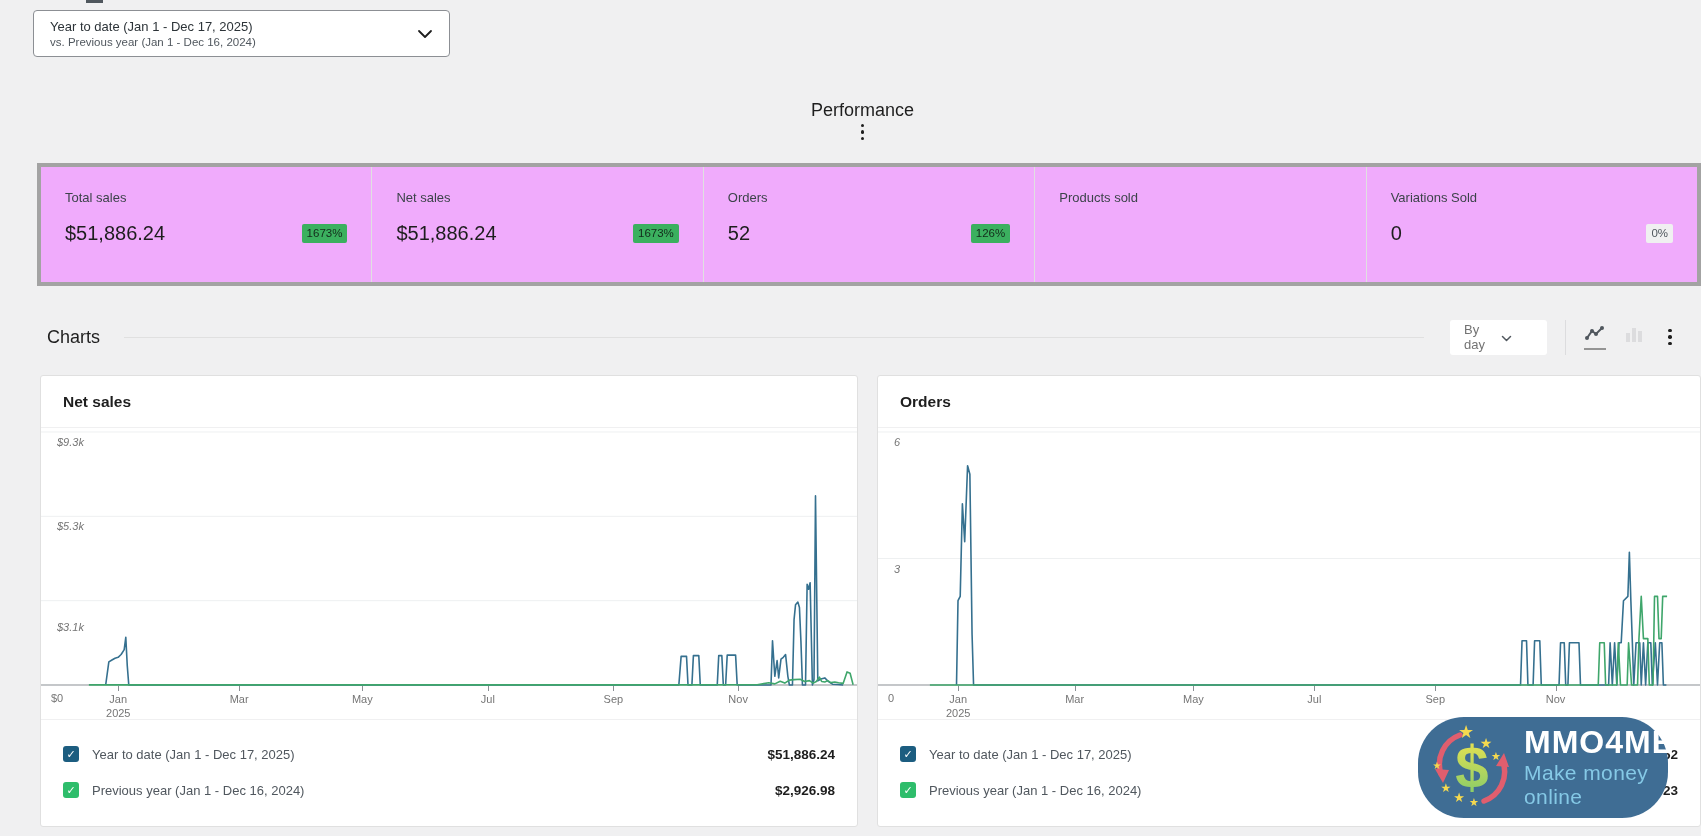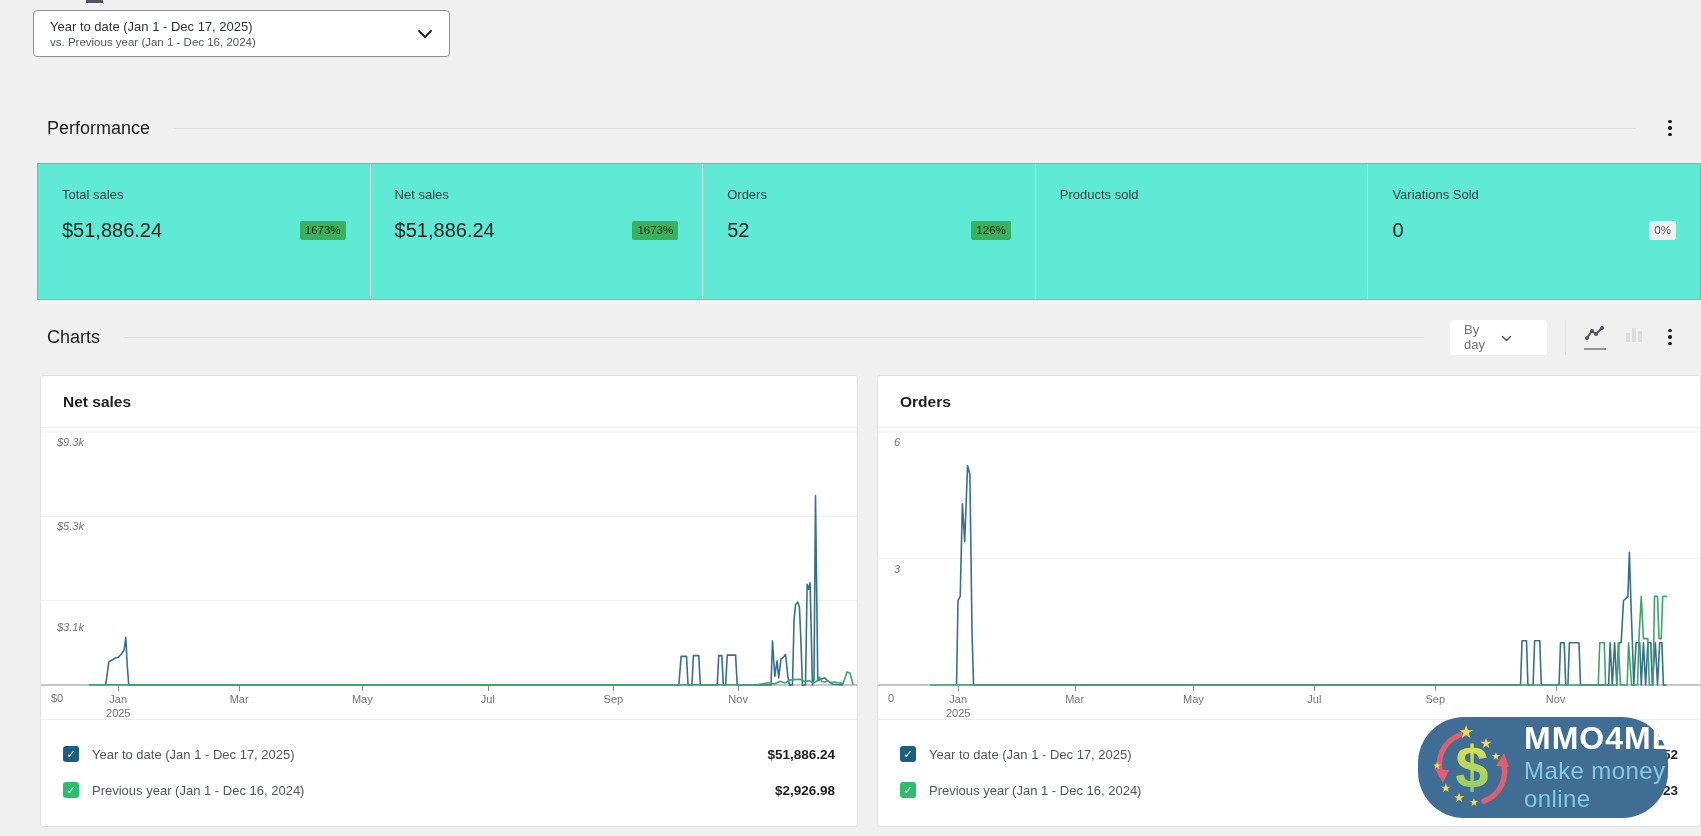--- a/index.html
+++ b/index.html
@@ -18,40 +18,40 @@
     position:absolute; left:33px; top:10px; width:417px; height:47px;
     background:#fff; border:1px solid #8c8f94; border-radius:4px;
     display:flex; align-items:center; padding:0 16px; cursor:pointer;
   }
   .df-lines { flex:1; }
   .df-line1 { font-size:13px; color:#2c3338; margin-bottom:2px; }
   .df-line2 { font-size:11.5px; color:#50575e; }
 
   
   .section-header { position:absolute; left:47px; right:23px; display:flex; align-items:center; }
-  #perf-header { top:114px; height:28px; }
+  #perf-header { top:100px; height:28px;flex-direction:column; }
   #charts-header { top:317px; height:40px; }
   .section-title { font-size:18px; font-weight:400; color:#1e1e1e; }
   .rule { flex:1; height:1px; background:#e0e0e0; margin:0 26px 0 24px; }
   .kebab { width:16px; height:22px; display:flex; flex-direction:column; align-items:center; justify-content:center; gap:3px; cursor:pointer; flex:none; }
   .kebab i { width:3.5px; height:3.5px; border-radius:50%; background:#1e1e1e; }
 
   .interval-select {
     width:97px; height:35px; background:#fff; border-radius:3px; margin-right:18px;
     display:flex; align-items:center; padding:0 10px 0 14px; cursor:pointer; flex:none;
   }
   .interval-select span { flex:1; font-size:13px; color:#737373; }
   .vdivider { width:1px; height:35px; background:#dcdcde; margin-right:18px; flex:none; }
   .view-icon { margin-right:18px; cursor:pointer; flex:none; padding-bottom:3px; }
   .view-icon.active { border-bottom:2px solid #949494; }
 
   
   .cards-row {
-    position:absolute; left:37px; top:163px; width:1664px; height:137px;
-    display:flex; background:#5eead4; border:1px solid #a3a3a3;
+    position:absolute; left:37px; top:163px; width:1664px; height:123px;
+    display:flex; background:#f0abfc; border:4px solid #a3a3a3;
   }
   .metric-card { flex:1; padding:23px 24px; border-left:1px solid #e0e0e0; cursor:pointer; }
   .metric-card:first-child { border-left:none; }
   .metric-label { font-size:13px; color:#3c434a; }
   .metric-row { display:flex; align-items:center; justify-content:space-between; margin-top:17px; }
   .metric-value { font-size:20px; color:#1e1e1e; }
   .badge { font-size:11.5px; padding:4px 5px; border-radius:2px; line-height:1; }
   .badge.positive { background:#3bb05f; color:#132b1b; }
   .badge.neutral { background:#f0f0f1; color:#50575e; }
 
@@ -76,21 +76,21 @@
 
   
   .watermark {
     position:absolute; left:1418px; top:717px; width:250px; height:101px;
     background:#3f6d94; border-radius:46px; z-index:10;
     display:flex; align-items:center; padding:0 16px 0 8px;
   }
   .wm-icon { width:92px; height:92px; flex:none; }
   .wm-text { margin-left:6px; }
   .wm-title { font-size:32px; font-weight:700; color:#ffffff; letter-spacing:1px; line-height:33px; }
-  .wm-sub { font-size:24px; color:#85c9e6; letter-spacing:0.4px; margin-top:2px; }
+  .wm-sub { font-size:21px; color:#85c9e6; letter-spacing:0.4px; margin-top:2px; }
 </style>
 </head>
 <body>
 
 <div class="top-artifact"></div>
 
 <div class="date-filter">
   <div class="df-lines">
     <div class="df-line1">Year to date (Jan 1 - Dec 17, 2025)</div>
     <div class="df-line2">vs. Previous year (Jan 1 - Dec 16, 2024)</div>

